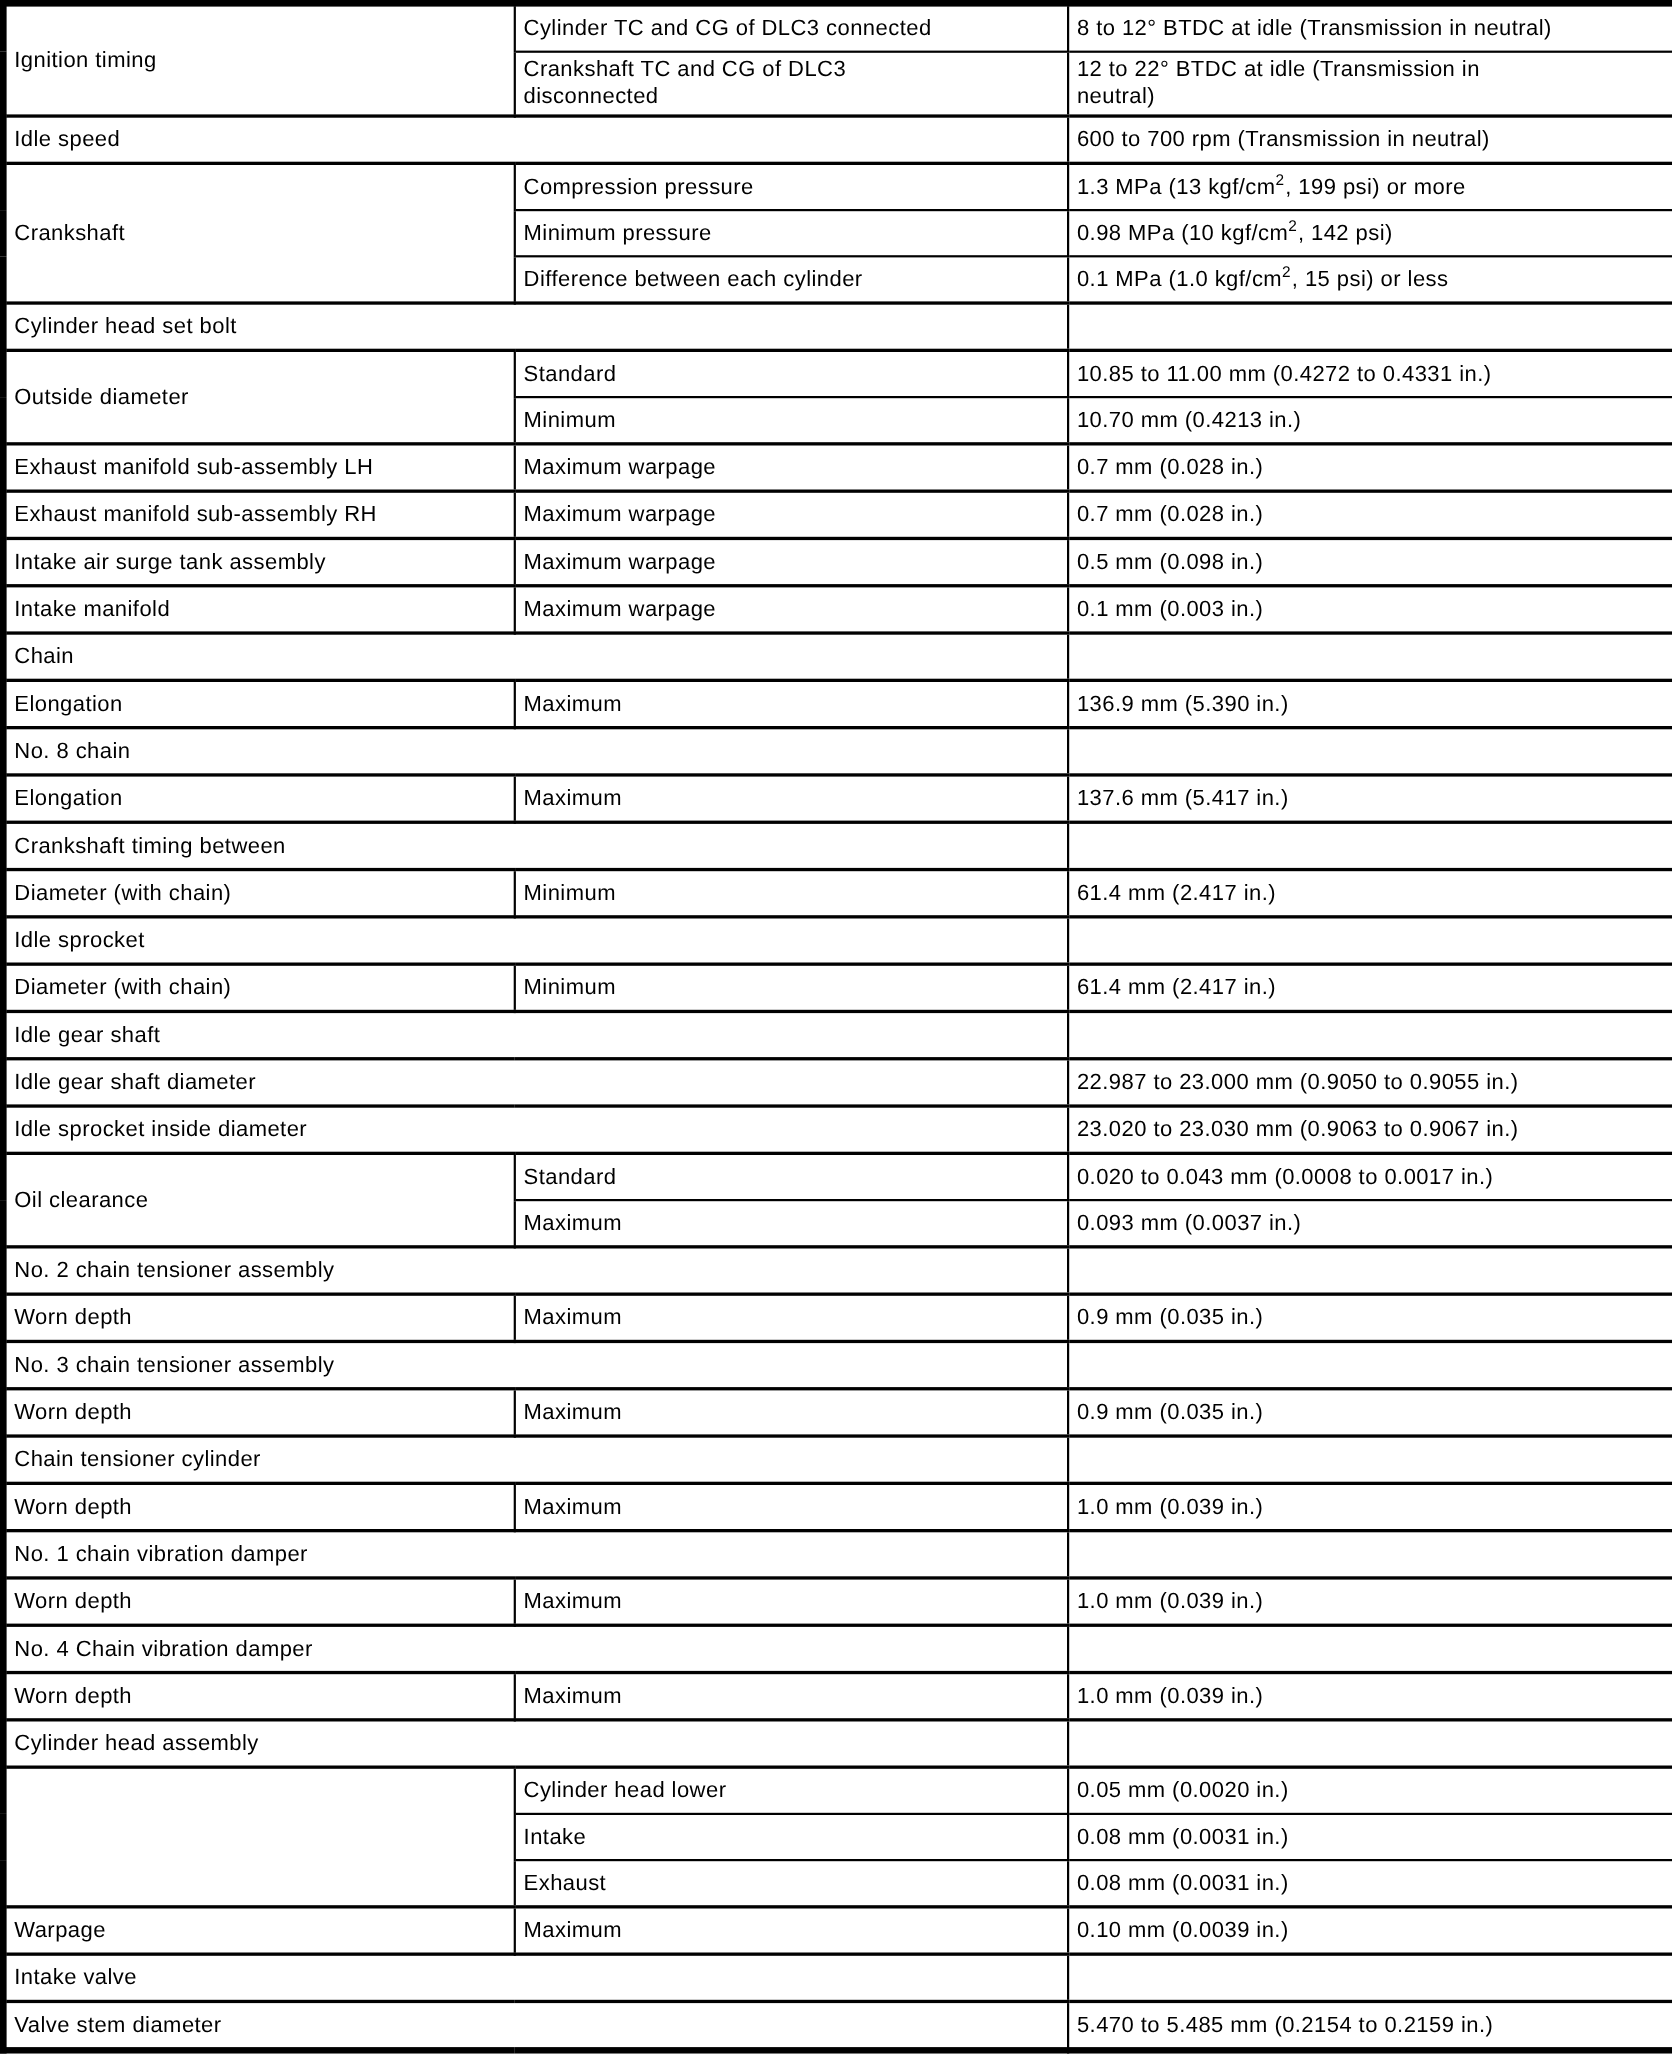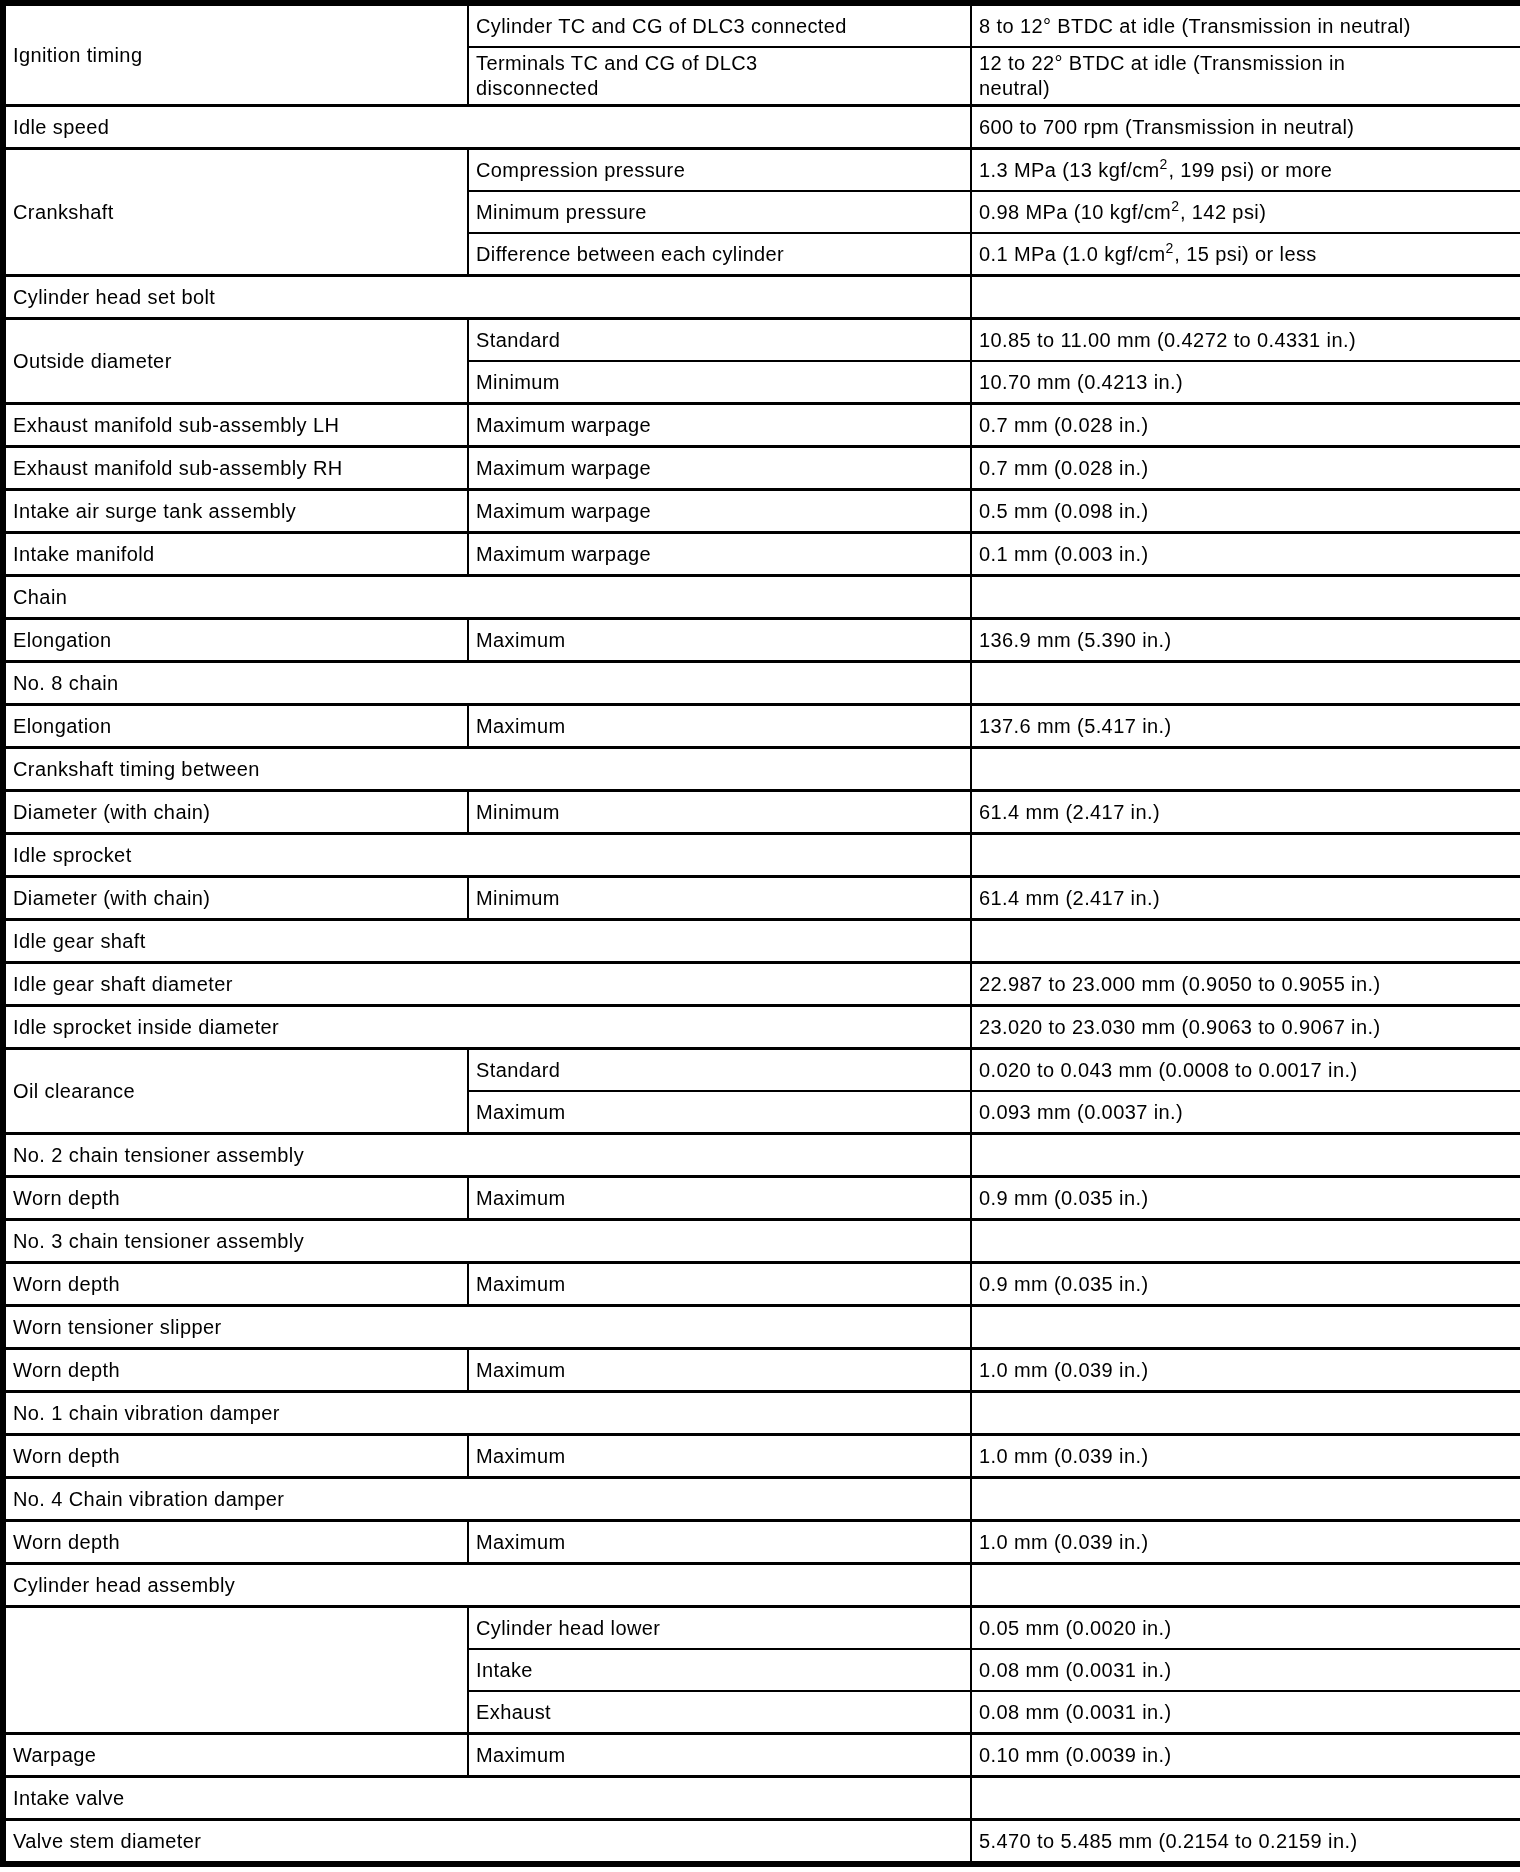--- a/index.html
+++ b/index.html
@@ -58,21 +58,21 @@
       <col class="c2">
       <col class="c3">
     </colgroup>
     <tbody>
         <tr>
           <td rowspan="2">Ignition timing</td>
           <td>Cylinder TC and CG of DLC3 connected</td>
           <td>8 to 12° BTDC at idle (Transmission in neutral)</td>
         </tr>
         <tr class="cont">
-          <td>Terminals TC and CG of DLC3
+          <td>Crankshaft TC and CG of DLC3
 disconnected</td>
           <td>12 to 22° BTDC at idle (Transmission in
 neutral)</td>
         </tr>
         <tr>
           <td colspan="2">Idle speed</td>
           <td>600 to 700 rpm (Transmission in neutral)</td>
         </tr>
         <tr>
           <td rowspan="3">Crankshaft</td>
@@ -189,21 +189,21 @@
         <tr>
           <td colspan="2">No. 3 chain tensioner assembly</td>
           <td></td>
         </tr>
         <tr>
           <td>Worn depth</td>
           <td>Maximum</td>
           <td>0.9 mm (0.035 in.)</td>
         </tr>
         <tr>
-          <td colspan="2">Worn tensioner slipper</td>
+          <td colspan="2">Chain tensioner cylinder</td>
           <td></td>
         </tr>
         <tr>
           <td>Worn depth</td>
           <td>Maximum</td>
           <td>1.0 mm (0.039 in.)</td>
         </tr>
         <tr>
           <td colspan="2">No. 1 chain vibration damper</td>
           <td></td>

